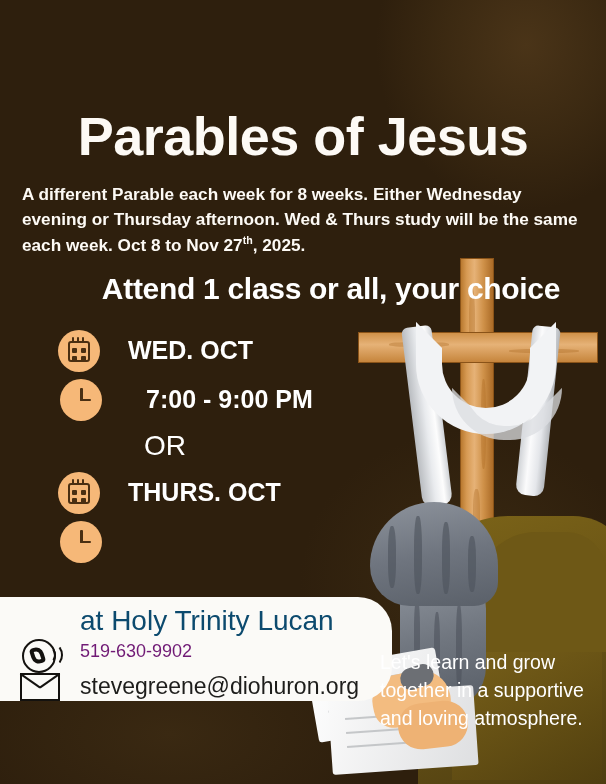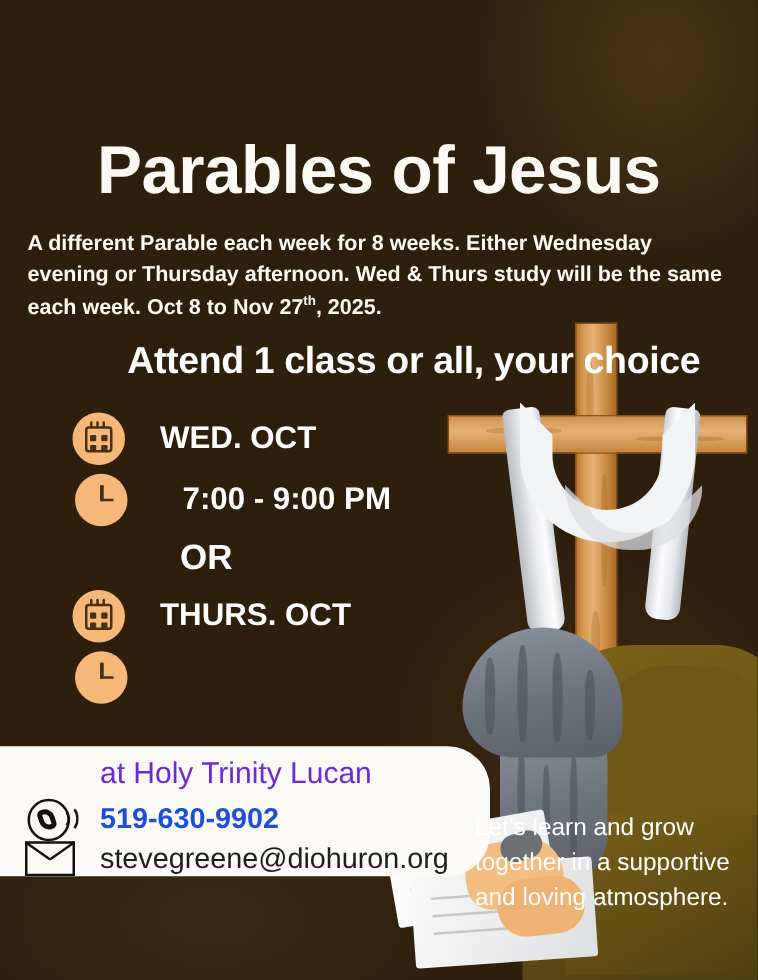--- a/index.html
+++ b/index.html
@@ -174,21 +174,21 @@
     width:42px;height:42px;border-radius:50%;background:#f6b878;
     margin-left:58px;flex:0 0 auto;position:relative;
   }
   .row .icon.clock{margin-left:60px;}
   .row .txt{
     margin-left:28px;color:#ffffff;font-weight:700;font-size:25px;
     white-space:nowrap;
   }
   .row.r-time .txt{margin-left:44px;}
   .or-line{
-    text-align:center;width:330px;color:#ffffff;font-weight:700;
+    text-align:center;width:330px;color:#ffffff;font-weight:400;
     font-size:28px;height:44px;line-height:44px;
   }
   
   .cal-body{
     position:absolute;left:10px;top:11px;width:22px;height:21px;
     border:2.4px solid #4a2f12;border-radius:3px;box-sizing:border-box;
   }
   .cal-ring{
     position:absolute;top:7px;width:2.2px;height:5px;background:#4a2f12;border-radius:1px;
   }
@@ -197,26 +197,26 @@
   }
   
   .clk-h{position:absolute;background:#4a2f12;border-radius:1px;}
 
   
   .banner{
     position:absolute;left:0;top:597px;width:392px;height:104px;
     background:#fbfaf7;border-radius:0 34px 34px 0;
   }
   .banner .place{
-    position:absolute;left:80px;top:8px;color:#6d28d9;
-    font-size:24px;font-weight:400;white-space:nowrap;
+    position:absolute;left:80px;top:8px;color:#0c4a6e;
+    font-size:28px;font-weight:400;white-space:nowrap;
   }
   .banner .phone-txt{
-    position:absolute;left:80px;top:44px;color:#1d4ed8;
-    font-size:23px;font-weight:700;white-space:nowrap;
+    position:absolute;left:80px;top:44px;color:#701a75;
+    font-size:18px;font-weight:400;white-space:nowrap;
   }
   .banner .mail-txt{
     position:absolute;left:80px;top:76px;color:#1d1d1b;
     font-size:23px;font-weight:400;white-space:nowrap;
   }
   .ico-phone{
     position:absolute;left:22px;top:42px;width:34px;height:34px;
     border:2.6px solid #14120f;border-radius:50%;box-sizing:border-box;
   }
   .ico-phone:before{

